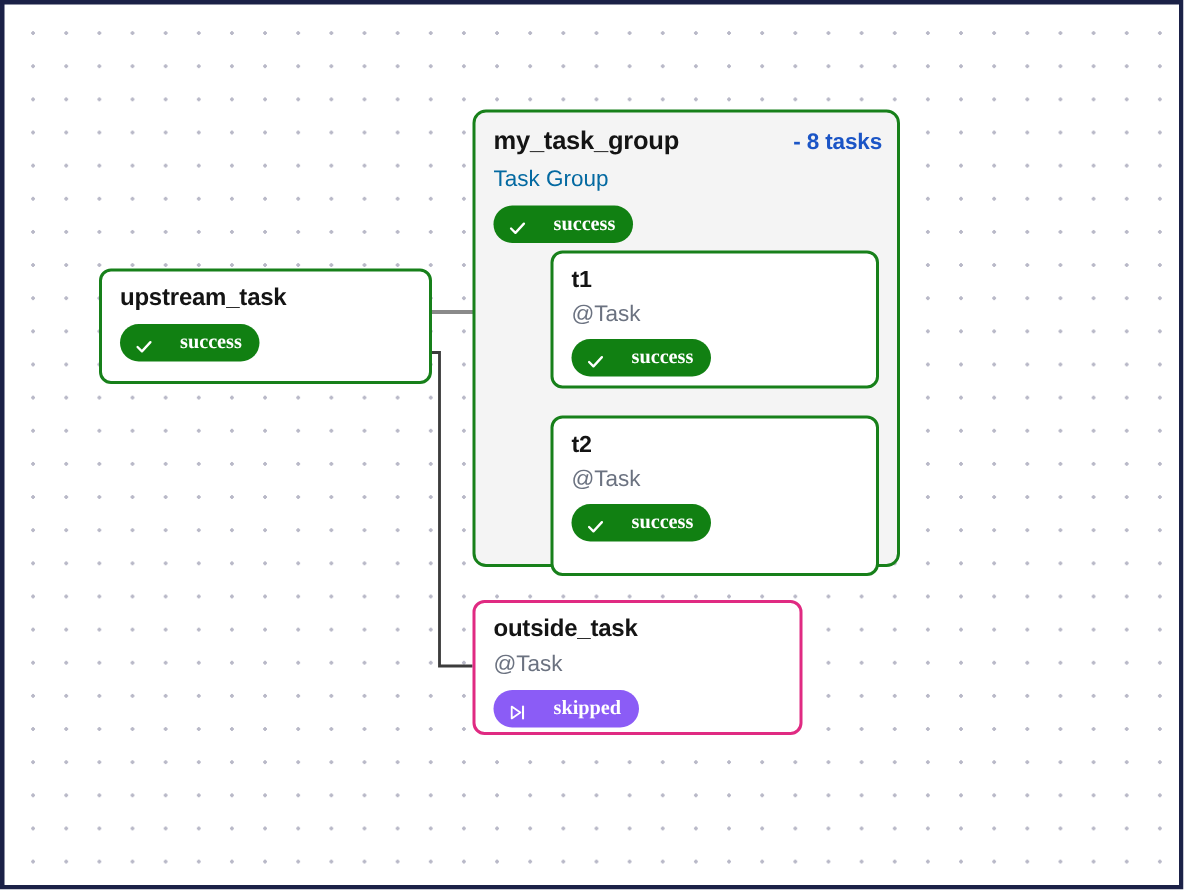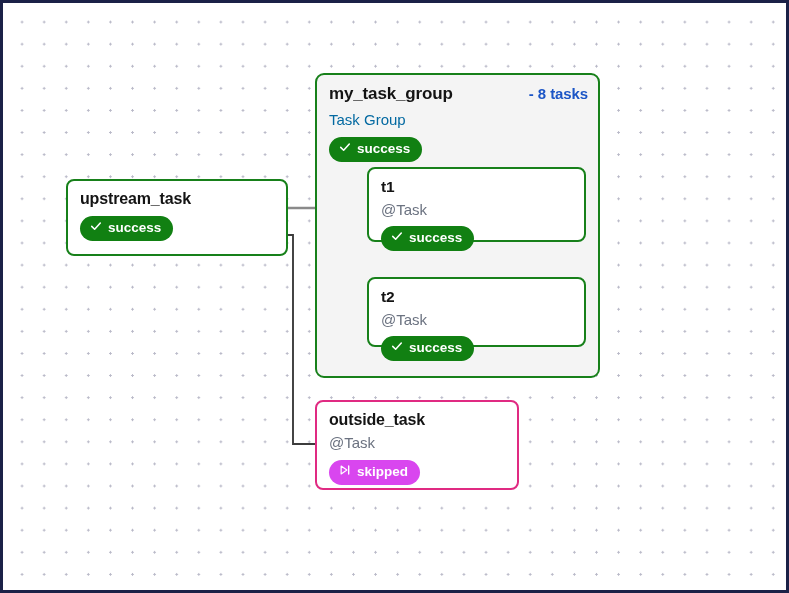--- a/index.html
+++ b/index.html
@@ -92,32 +92,32 @@
   #node-upstream_task {
     left: 63px;
     top: 176px;
     width: 222px;
     height: 77px;
   }
   #node-t1 {
     left: 362px;
     top: 162px;
     width: 219px;
-    height: 75px;
+    height: 92px;
   }
   #node-t2 {
     left: 362px;
     top: 272px;
     width: 219px;
-    height: 70px;
+    height: 107px;
   }
   #node-outside_task {
     left: 312px;
     top: 397px;
-    width: 204px;
+    width: 220px;
     height: 90px;
   }
 
   .node-inner {
     padding: 9px 0 0 12px;
   }
   .node-title {
     font-size: 16px;
     font-weight: bold;
     color: #141414;
@@ -128,32 +128,33 @@
   .node-type {
     margin-top: 6px;
     font-size: 15px;
     color: #6b7280;
     line-height: 1.1;
   }
 
   
   .badge {
     display: inline-flex;
-    align-items: flex-start;
-    gap: 6px;
+    align-items: flex-end;
+    gap: 18px;
     margin-top: 8px;
     padding: 4px 12px 4px 10px;
     border-radius: 999px;
     font-size: 13.5px;
     font-weight: bold;
     color: #ffffff;
     line-height: 1.25;
+    font-family: Liberation Serif, serif;
   }
   .badge-success { background: #118012; }
-  .badge-skipped { background: #d946ef; }
+  .badge-skipped { background: #8b5cf6; }
   .badge .glyph {
     display: inline-flex;
     align-items: center;
     line-height: 1;
   }
   .group-header .badge { margin-top: 9px; }
 </style>
 </head>
 <body>
 

